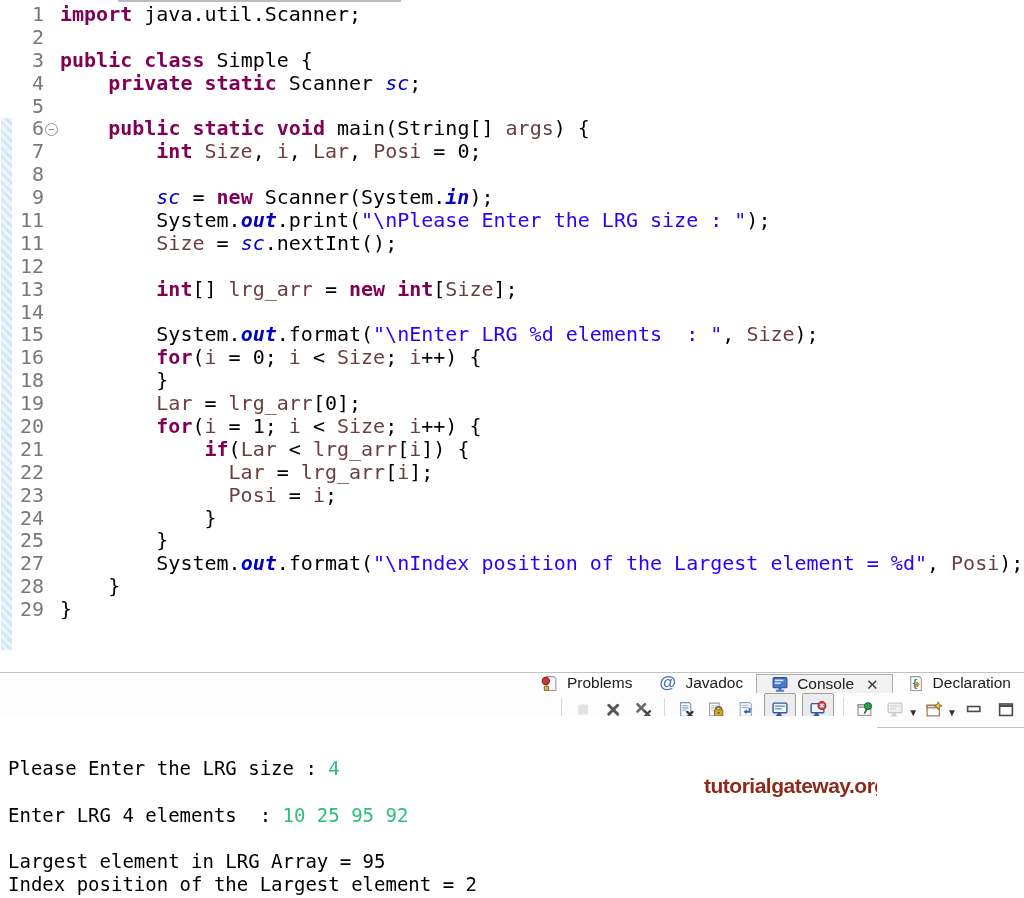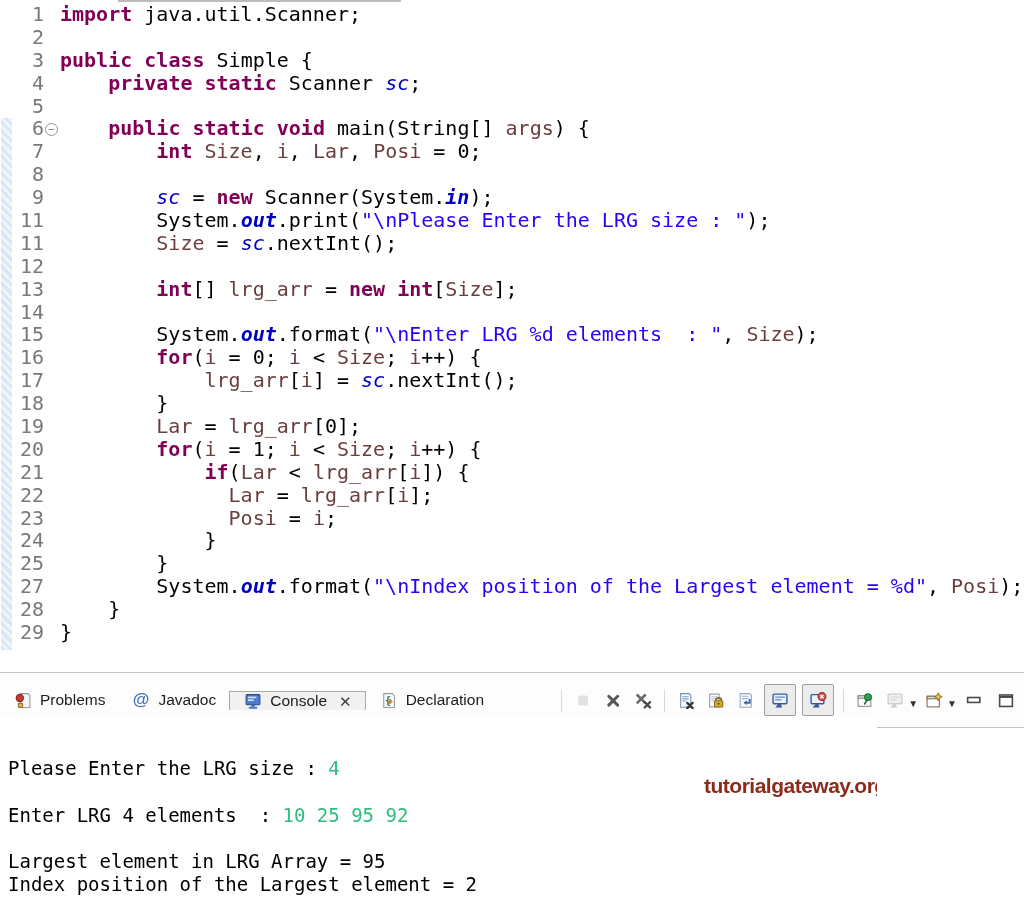--- a/index.html
+++ b/index.html
@@ -21,22 +21,22 @@
   .tk-f{color:var(--field);font-style:italic;}
   .tk-sf{color:var(--field);font-style:italic;font-weight:700;margin-top:28px;}
   .tk-v{color:var(--variable);}
   #fold-marker{position:absolute;left:45px;top:123px;width:11px;height:11px;border:1px solid #8f959b;
       border-radius:50%;color:#6b7075;font-size:11px;line-height:10px;text-align:center;background:#fff;
       font-family:"Liberation Sans",sans-serif;}
 
   
   #tabbar{position:absolute;left:0;top:672px;width:1024px;height:56px;background:#fdfdfd;
       border-top:1px solid var(--border_gray);border-bottom:1px solid var(--border_gray);
-      box-sizing:border-box;display:flex;align-items:center;
-      font-family:"Liberation Sans",sans-serif;font-size:15.5px;color:#202020;}
+      box-sizing:border-box;display:flex;align-items:flex-end;
+      font-family:"Liberation Sans",sans-serif;font-size:15.5px;color:#202020;flex-direction:column;}
   .tab{display:flex;align-items:center;gap:8px;padding:0 13px;cursor:default;}
   .tab .lbl{white-space:nowrap;}
   .tab.active{background:var(--tab_active_bg);border:1px solid #ababab;border-bottom:none;margin-top:1px;}
   .tab-close{margin-left:4px;font-size:15px;color:#3c3c3c;line-height:1;}
   .ticon{display:inline-flex;width:19px;height:17px;align-items:center;justify-content:center;}
   .at-glyph{color:#4a72b8;font-size:17px;font-weight:600;font-family:"Liberation Sans",sans-serif;}
 
   
   #toolbar{margin-left:auto;display:flex;align-items:center;padding-right:2px;}
   .tbtn{display:inline-flex;align-items:center;justify-content:center;width:24px;height:24px;margin:0 3px;}
@@ -120,24 +120,20 @@
           <span class="ln">14</span>
           <span class="code"></span>
         </div>
         <div class="code-row">
           <span class="ln">15</span>
           <span class="code"><span class="tk-p">        System.</span><span class="tk-sf">out</span><span class="tk-p">.format(</span><span class="tk-s">"\nEnter LRG %d elements  : "</span><span class="tk-p">, </span><span class="tk-v">Size</span><span class="tk-p">);</span></span>
         </div>
         <div class="code-row">
           <span class="ln">16</span>
           <span class="code"><span class="tk-p">        </span><span class="tk-k">for</span><span class="tk-p">(</span><span class="tk-v">i</span><span class="tk-p"> = 0; </span><span class="tk-v">i</span><span class="tk-p"> &lt; </span><span class="tk-v">Size</span><span class="tk-p">; </span><span class="tk-v">i</span><span class="tk-p">++) {</span></span>
-        </div>
-        <div class="code-row">
-          <span class="ln">17</span>
-          <span class="code"><span class="tk-p">            </span><span class="tk-v">lrg_arr</span><span class="tk-p">[</span><span class="tk-v">i</span><span class="tk-p">] = </span><span class="tk-f">sc</span><span class="tk-p">.nextInt();</span></span>
         </div>
         <div class="code-row">
           <span class="ln">18</span>
           <span class="code"><span class="tk-p">        }</span></span>
         </div>
         <div class="code-row">
           <span class="ln">19</span>
           <span class="code"><span class="tk-p">        </span><span class="tk-v">Lar</span><span class="tk-p"> = </span><span class="tk-v">lrg_arr</span><span class="tk-p">[0];</span></span>
         </div>
         <div class="code-row">

